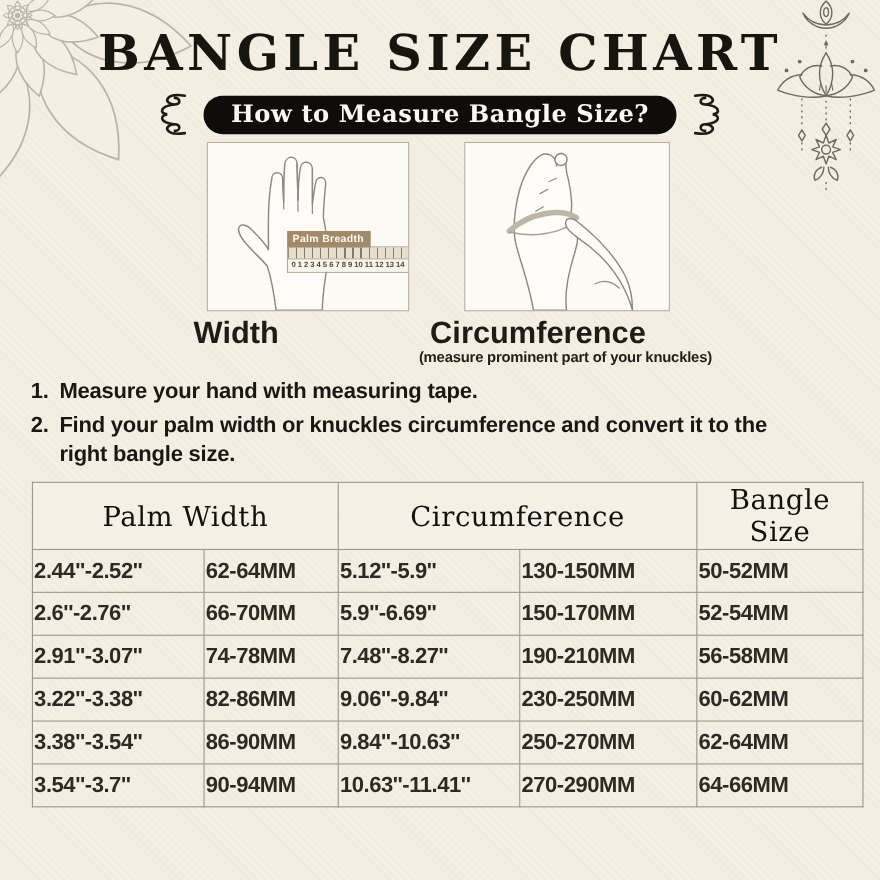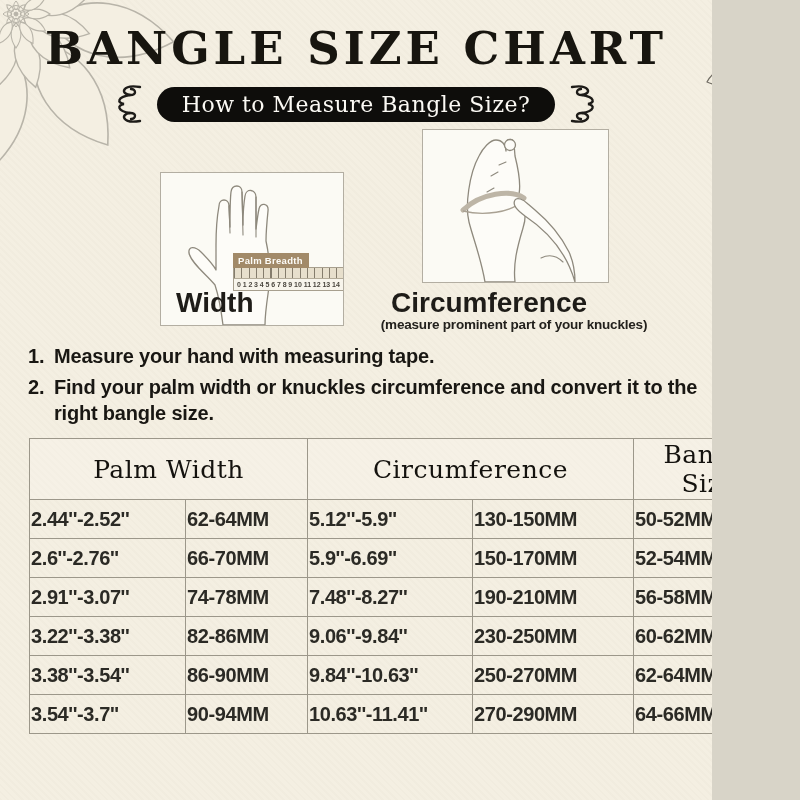--- a/index.html
+++ b/index.html
@@ -1,38 +1,38 @@
 <!DOCTYPE html>
 <html><head>
 <meta charset="utf-8">
 <style>
   html,body{margin:0;padding:0;background:#d8d4c8;}
   .stage{
-    position:relative;width:712px;height:800px;overflow:hidden;
+    position:relative;width:800px;height:800px;overflow:hidden;
     background:#f4efe2;
     background-image:repeating-linear-gradient(45deg, rgba(125,112,88,0.025) 0 2px, transparent 2px 5px);
     font-family:"Liberation Sans",sans-serif;color:#1c1a17;
   }
   svg{display:block}
   .mandala{position:absolute;left:0;top:0;}
   .lotus{position:absolute;left:703px;top:0;}
   .page-title{
     position:absolute;top:22px;left:0;right:0;text-align:center;
     font-family:"DejaVu Serif","Liberation Serif",serif;font-weight:700;
     font-size:45px;letter-spacing:4px;color:#17150f;white-space:nowrap;
   }
   .banner-row{position:absolute;top:85px;left:0;right:0;height:38px;
     display:flex;justify-content:center;align-items:center;gap:13px;}
   .pill{
     background:#0e0d0b;color:#fbf9f4;border-radius:19px;height:35px;line-height:35px;
-    padding:0 25px;font-family:"DejaVu Serif","Liberation Serif",serif;font-weight:400;
+    padding:0 25px;font-family:"DejaVu Serif","Liberation Serif",serif;font-weight:700;
     font-size:22px;letter-spacing:0.5px;white-space:nowrap;
   }
   .illus-box{position:absolute;top:129px;height:152px;background:#fbfaf4;border:1px solid #b3aea2;}
-  .box-width{left:160px;width:182px;margin-top:43px;}
+  .box-width{left:188px;width:182px;}
   .box-circ{left:422px;width:185px;}
   .palm-tag{
     position:absolute;left:72px;top:80px;background:#a28a69;color:#fdfcf8;
     font-size:9.5px;font-weight:700;letter-spacing:0.3px;padding:2px 6px 2px 5px;white-space:nowrap;z-index:3;
   }
   .ruler{position:absolute;left:72px;top:94px;right:0;z-index:2;border:1px solid #a79f8e;border-right:none;}
   .ruler-ticks{height:10px;background:#e7dfcc;
     background-image:repeating-linear-gradient(90deg,#847c6c 0 1px,transparent 1px 7.3px);
     border-bottom:1px solid #b4ac99;}
   .ruler-numbers{height:11px;background:#f8f5ec;display:flex;justify-content:space-between;

